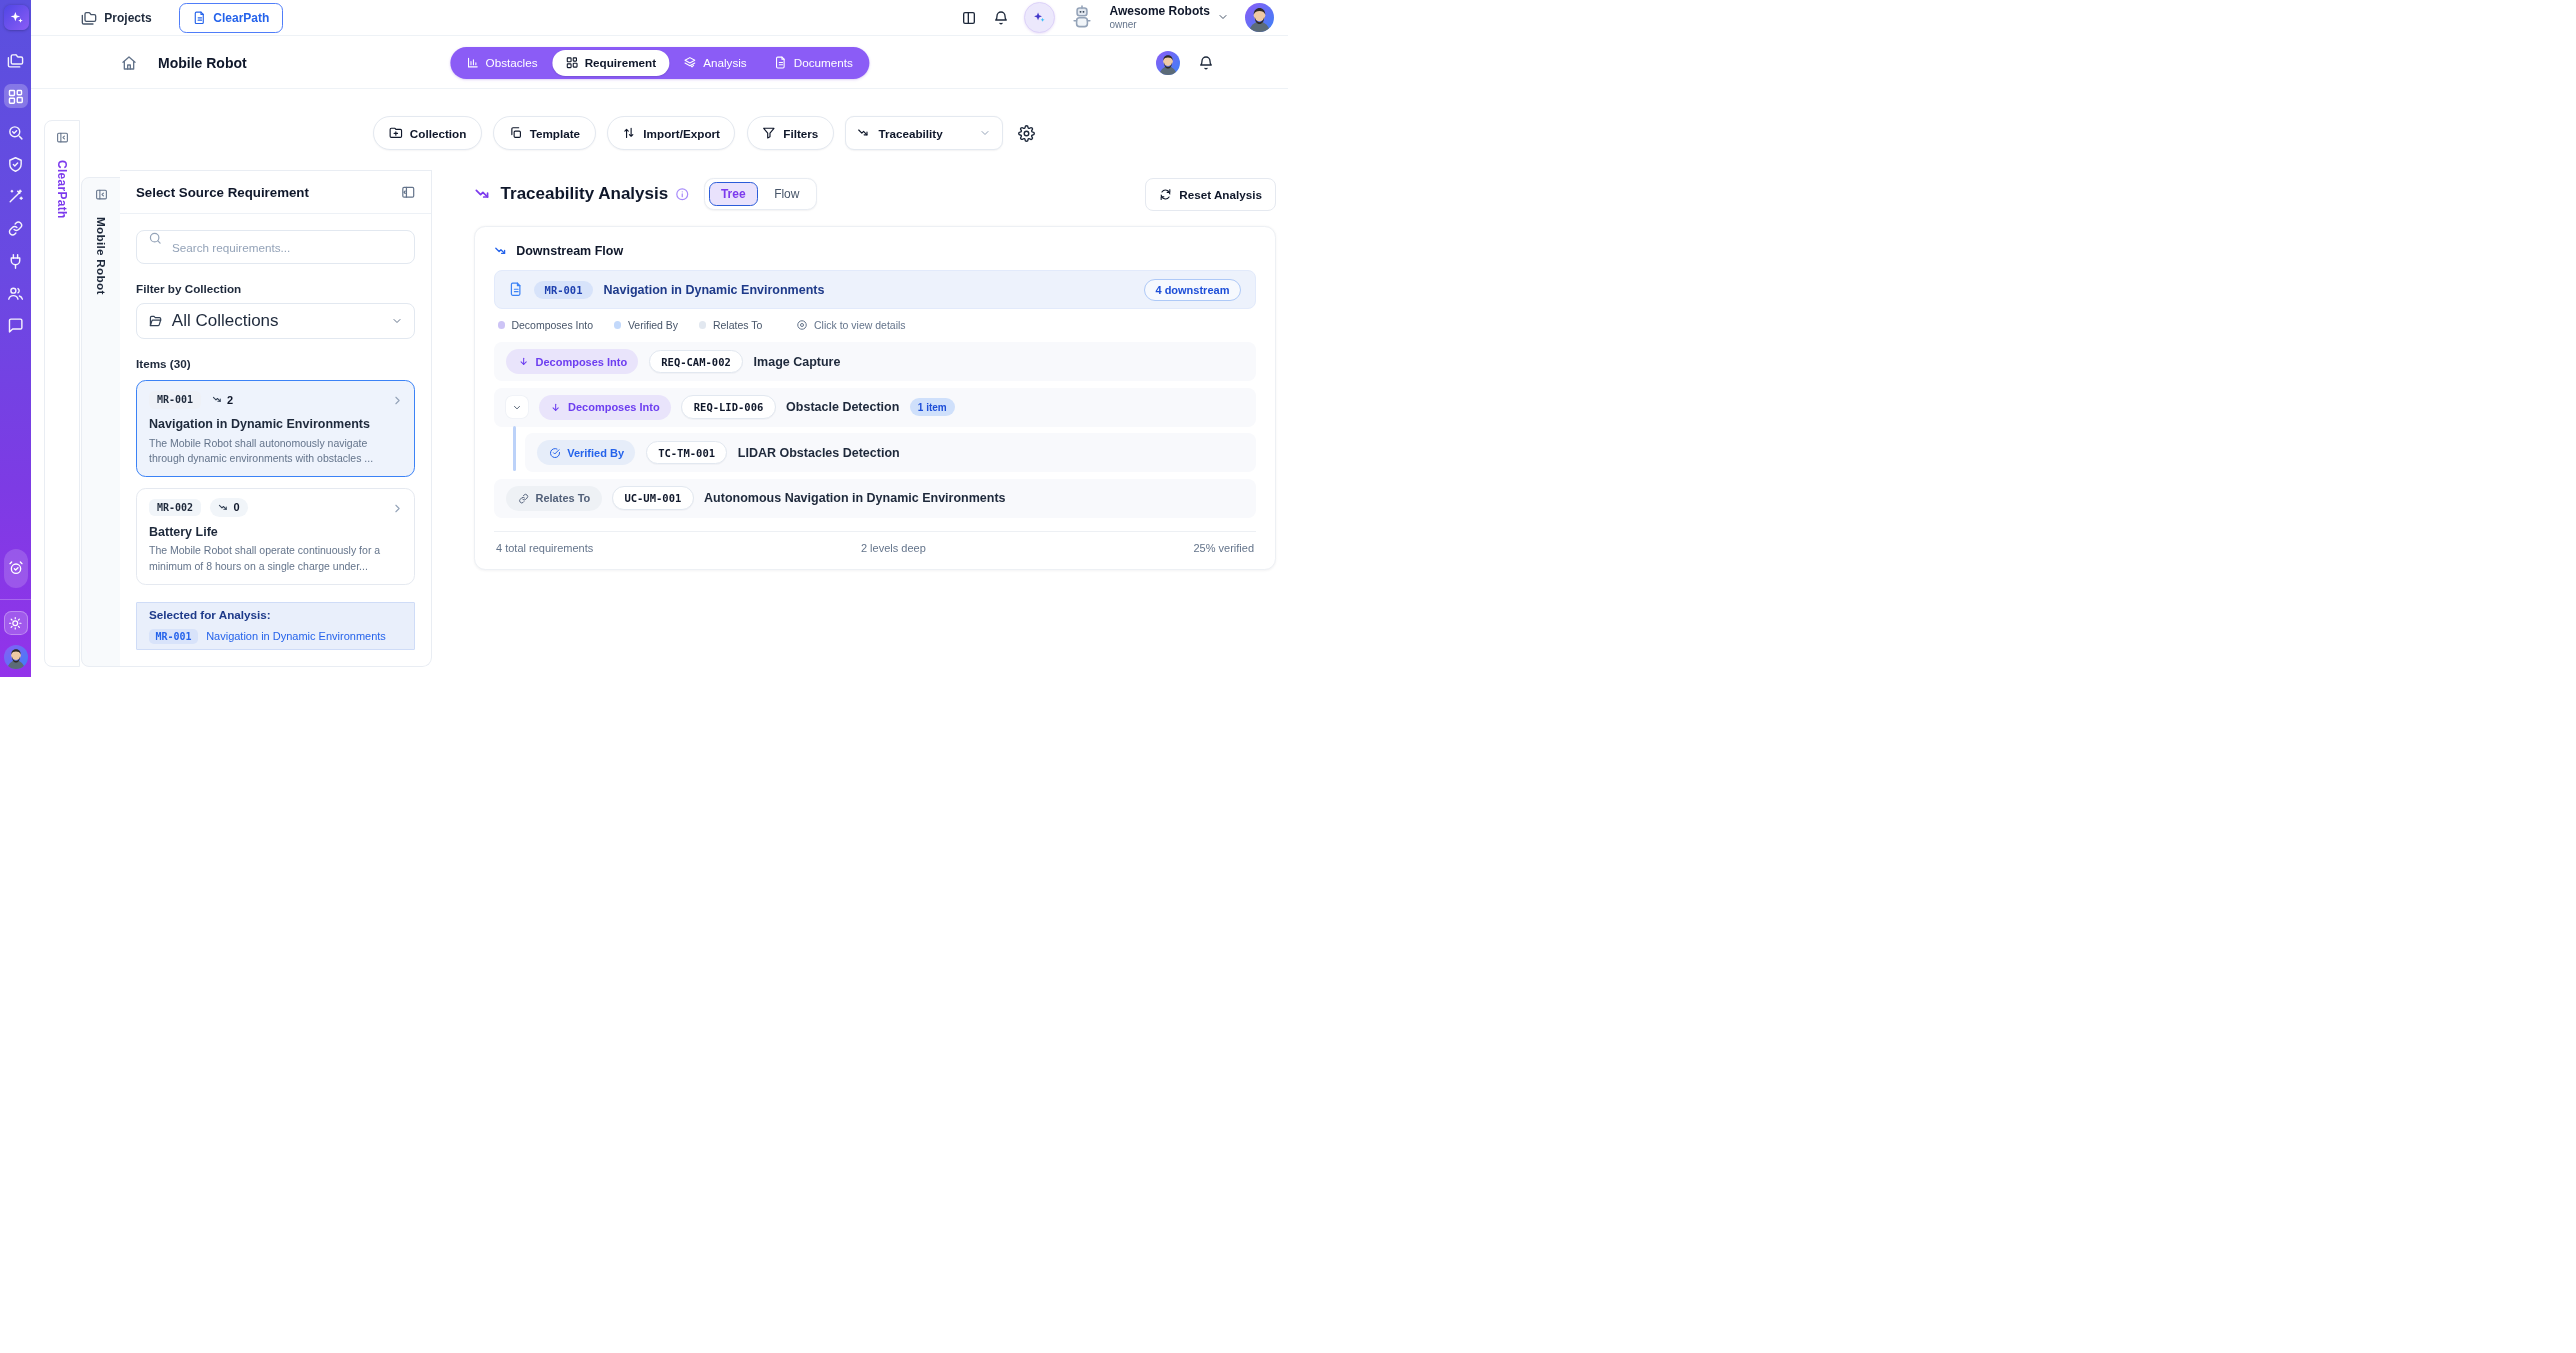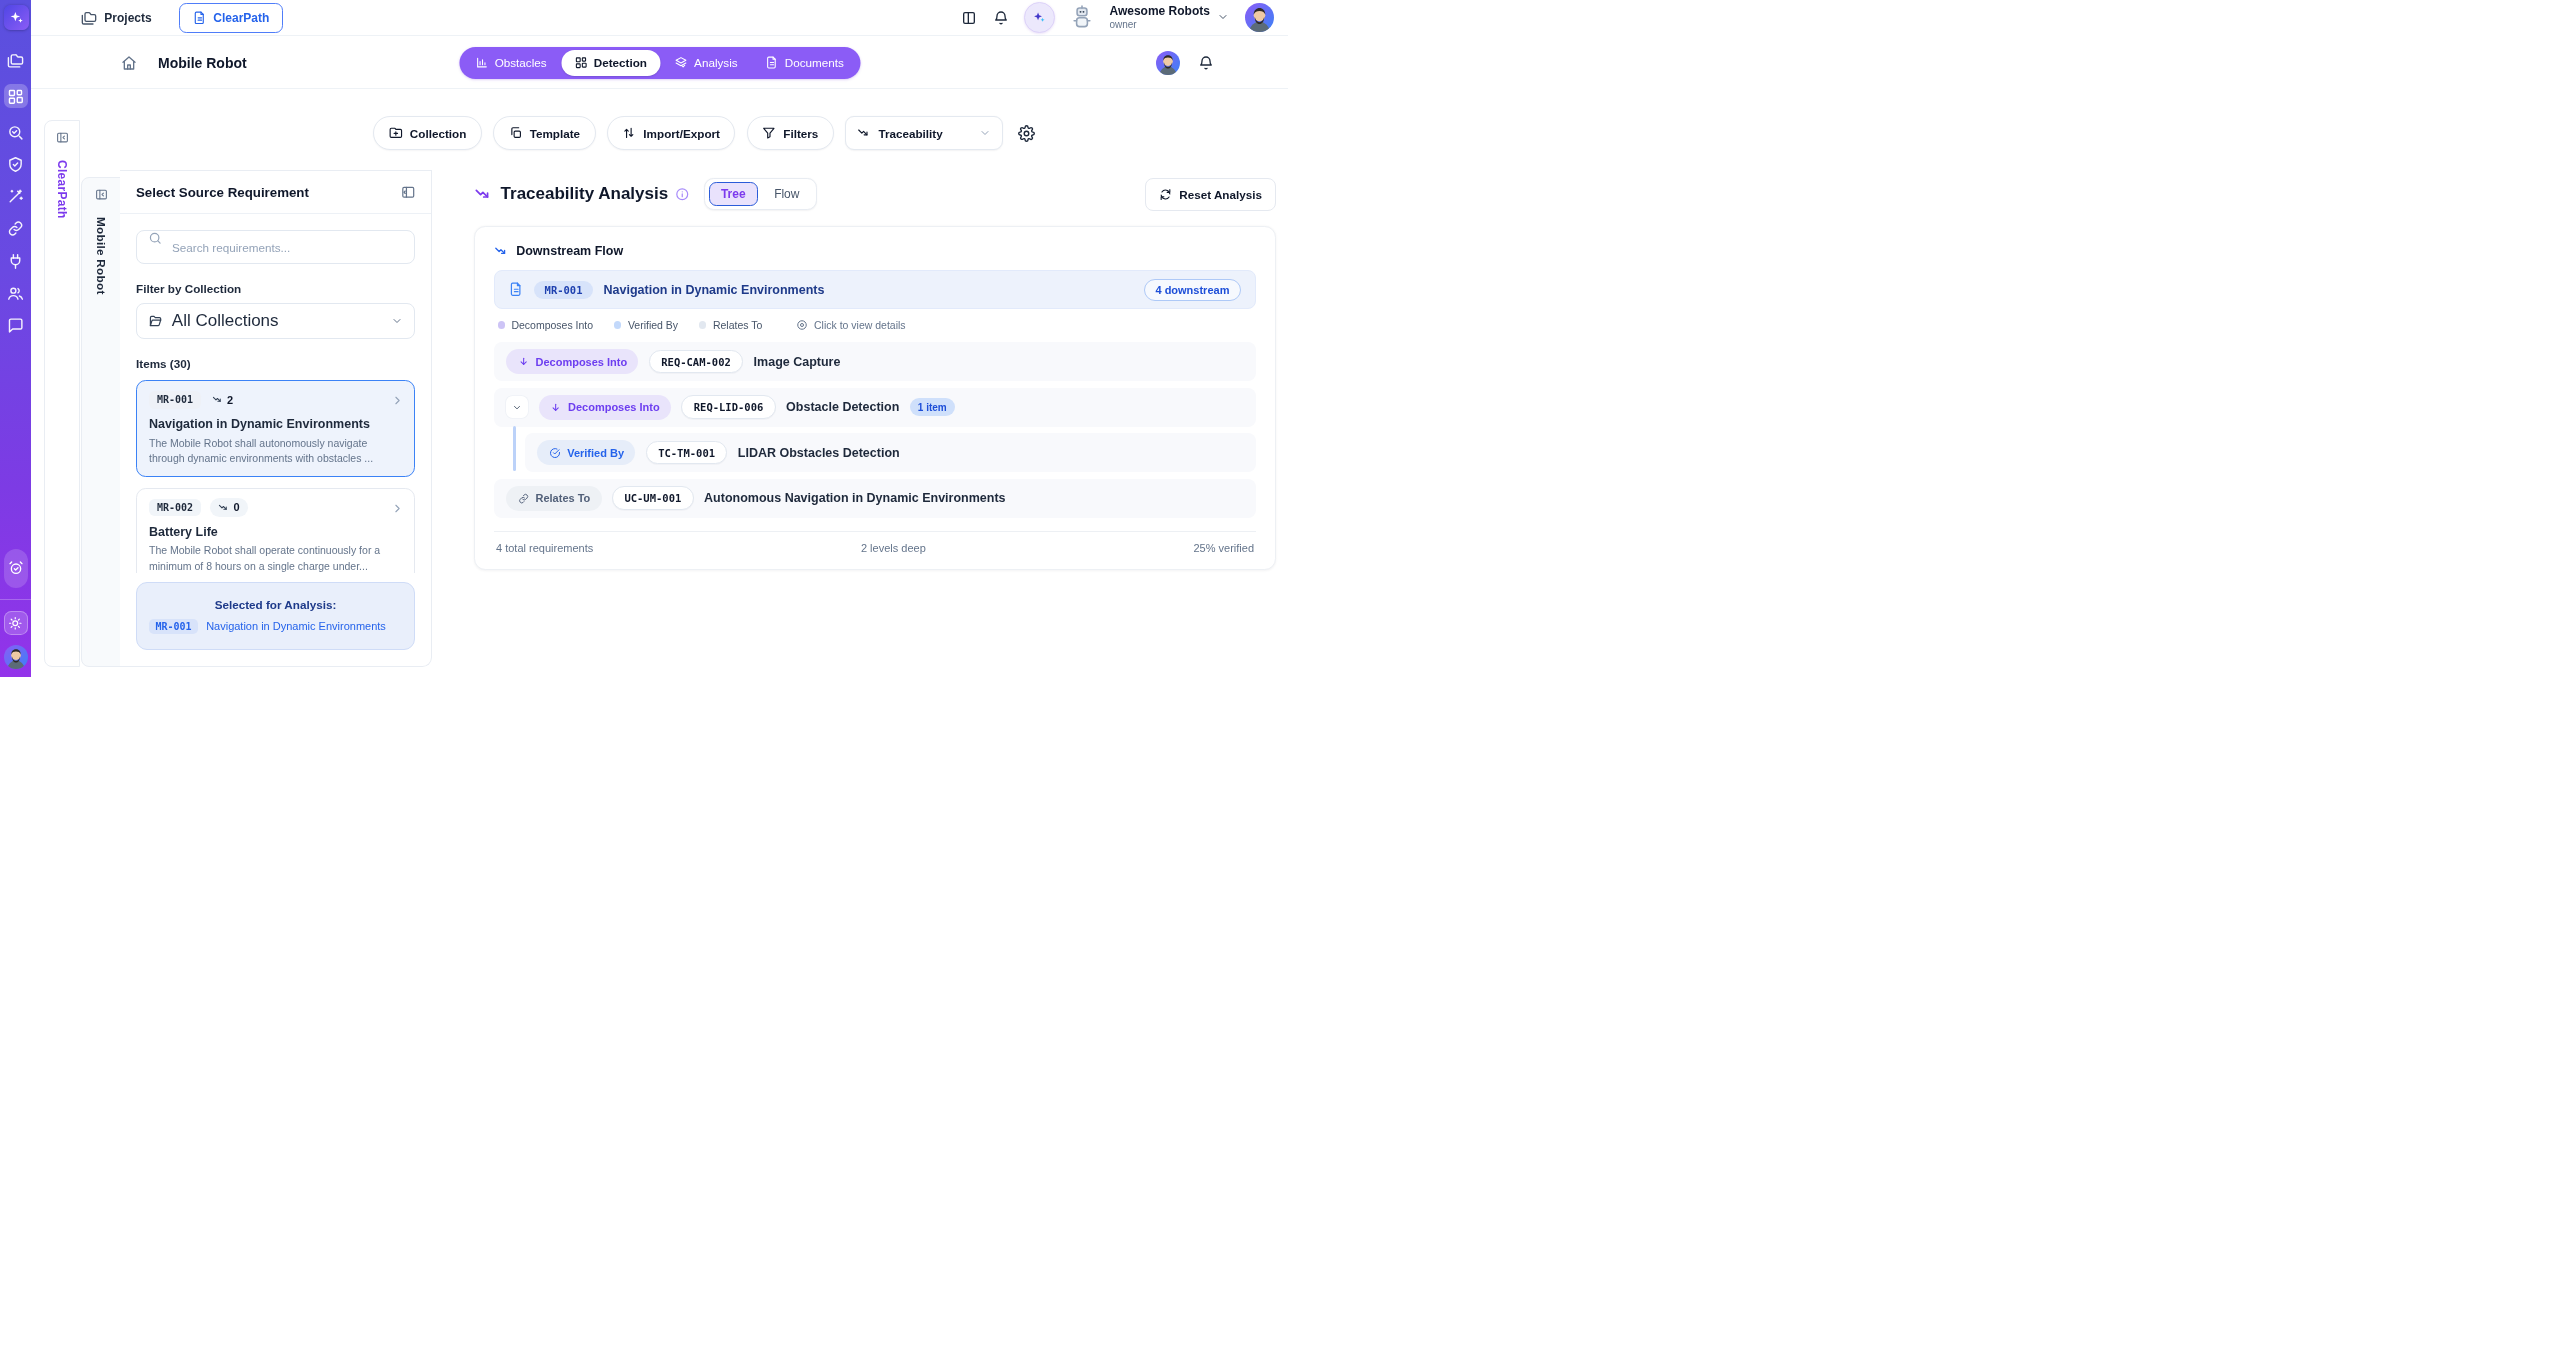--- a/index.html
+++ b/index.html
@@ -94,21 +94,21 @@
   .card-top{display:flex;align-items:center;gap:9px;}
   .id-chip{font-family:"DejaVu Sans Mono",monospace;font-size:10px;font-weight:700;color:#1e293b;
     background:#f1f5f9;padding:3.2px 8px;border-radius:5.7px;}
   .req-card.selected .id-chip{background:#eef1f7;}
   .count-chip{display:flex;align-items:center;gap:4px;font-size:11px;font-weight:700;color:#0f172a;
     background:#f1f5f9;border-radius:807px;padding:3.2px 8px;}
   .req-card.selected .count-chip{background:transparent;padding:3.2px 1.6px;}
   .card-chev{position:absolute;right:9.7px;top:13px;color:#94a3b8;}
   .card-title{font-size:12.5px;font-weight:700;color:#1e293b;margin-top:8px;}
   .card-desc{font-size:10.5px;color:#64748b;line-height:1.45;margin-top:4.8px;}
-  .sel-box{margin-top:9.7px;background:#e9effb;border:0.8px solid #cfdcf7;border-radius:11px;padding:15px 12px;flex:none;text-align:center;}
+  .sel-box{margin-top:9.7px;background:#e9effb;border:0.8px solid #cfdcf7;border-radius:1px;padding:5px 12px;flex:none;}
   .sel-label{font-size:11.7px;font-weight:700;color:#1e3a8a;}
   .sel-row{display:flex;align-items:center;gap:8px;margin-top:7.3px;}
   .sel-id{font-family:"DejaVu Sans Mono",monospace;font-size:10px;font-weight:700;color:#2563eb;background:#d8e3fa;padding:2.4px 6.5px;border-radius:4.8px;}
   .sel-title{font-size:11px;color:#2563eb;}
 
   
   .analysis{position:absolute;left:474px;width:802px;top:170px;z-index:1;}
   .an-head{display:flex;align-items:center;height:42px;margin-top:3.2px;}
   .an-title{font-size:17px;font-weight:700;color:#0f172a;margin-left:8px;}
   .info-ic{margin-left:7.3px;color:#a78bfa;}
@@ -350,21 +350,21 @@
       </button>
       <button class="tab active">
         <span>
             <svg width="13" height="13" viewBox="0 0 24 24" fill="none" stroke="currentColor" stroke-width="2" stroke-linejoin="round">
               <rect x="3.5" y="3.5" width="7" height="7" rx="1"></rect>
               <rect x="14.5" y="3.5" width="6" height="6" rx="1"></rect>
               <rect x="3.5" y="14.5" width="7" height="7" rx="1"></rect>
               <rect x="14.5" y="13.5" width="7" height="7" rx="1"></rect>
             </svg>
           </span>
-        <span>Detection</span>
+        <span>Requirement</span>
       </button>
       <button class="tab">
         <span>
             <svg width="13" height="13" viewBox="0 0 24 24" fill="none" stroke="currentColor" stroke-width="2" stroke-linecap="round" stroke-linejoin="round">
               <path d="M12 3l9 5-9 5-9-5z"></path>
               <path d="M3 13l9 5 9-5"></path>
               <path d="M14.5 18.5l1.5 1.5 3-3"></path>
             </svg>
           </span>
         <span>Analysis</span>

